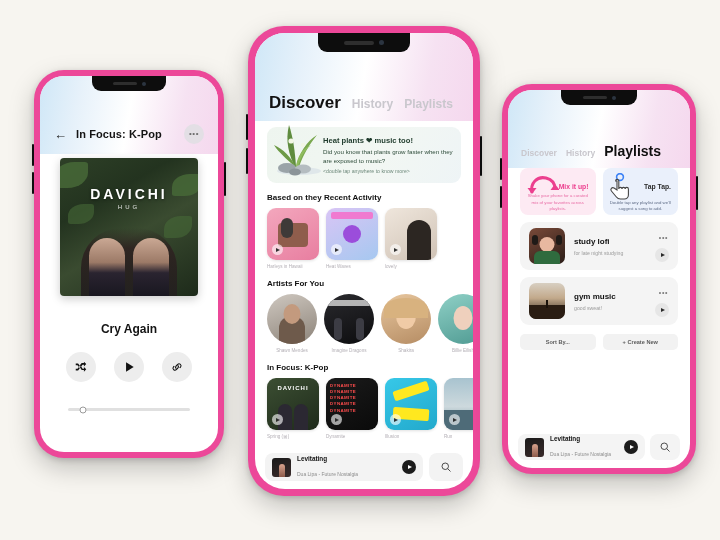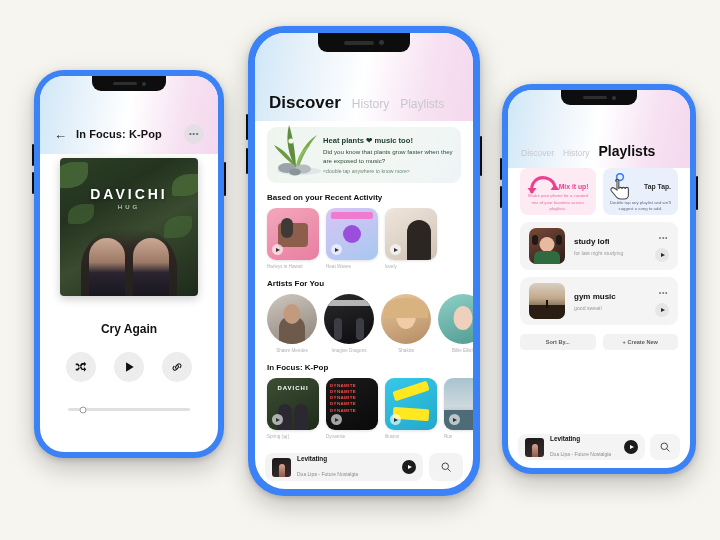--- a/index.html
+++ b/index.html
@@ -6,21 +6,21 @@
   html, body {
     width: 720px; height: 540px; overflow: hidden;
     background: #f7f5f0;
     font-family: "Liberation Sans", sans-serif;
   }
   .stage { position: relative; width: 720px; height: 540px; }
 
   
   .phone {
     position: absolute;
-    background: #3b82f6;
+    background: #ec4899;
     border-radius: 30px;
     box-shadow: 0 10px 26px rgba(0,0,0,.22), 0 2px 6px rgba(0,0,0,.16);
   }
   .phone .screen {
     position: absolute; inset: 6px;
     background: #ffffff;
     border-radius: 24px;
     overflow: hidden;
   }
   .notch {
@@ -50,21 +50,21 @@
   #phone-left   .notch .cam { width: 4px; height: 4px; }
   #phone-center .notch .cam { width: 5px; height: 5px; }
   #phone-right  .notch .cam { width: 4px; height: 4px; }
 
   
   .grad {
     background: linear-gradient(100deg, #cfe7f7 0%, #e6f1fa 22%, #ffffff 50%, #f6e2f2 78%, #f5d8ee 100%);
   }
   .tabs { display: flex; align-items: baseline; gap: 10px; }
   .tab-active   { font-weight: 700; color: #121212; }
-  .tab-inactive { font-weight: 400; color: #c9c7cd; margin-top: 24px; }
+  .tab-inactive { font-weight: 700; color: #c9c7cd; margin-top: 24px; }
 
   
   .l-header {
     position: relative; height: 78px; padding: 38px 14px 0 14px;
     display: flex; align-items: center; gap: 9px;
   }
   .l-back { font-size: 13px; color: #1a1a1a; line-height: 1; }
   .l-title { font-size: 11px; font-weight: 700; color: #141414; letter-spacing: .1px; }
   .l-more {
     margin-left: auto; width: 20px; height: 20px; border-radius: 50%;
@@ -320,21 +320,21 @@
           <ellipse cx="34" cy="58" rx="8" ry="4.5" fill="#b4bcc0"></ellipse>
           <ellipse cx="26" cy="61" rx="6" ry="3.5" fill="#8b9499"></ellipse>
         </svg>
         <div>
           <h4>Heat plants ❤ music too!</h4>
           <p>Did you know that plants grow faster when they are exposed to music?</p>
           <div class="hint">&lt;double tap anywhere to know more&gt;</div>
         </div>
       </div>
 
-      <div class="sec-title">Based on your Recent Activity</div>
+      <div class="sec-title">Based on they Recent Activity</div>
       <div class="row">
         <div class="tile">
           <div class="art" style="background:linear-gradient(150deg,#f3a7bd,#e87ea0);">
             <div style="position:absolute;left:50%;top:52%;transform:translate(-50%,-50%);width:30px;height:24px;background:#8f5d4c;border-radius:4px;"></div>
             <div style="position:absolute;left:14px;top:10px;width:12px;height:20px;background:#3e3a38;border-radius:6px;"></div>
             <div class="playdot">
                 <i></i>
               </div>
           </div>
           <div class="lbl">Harleys in Hawaii</div>

